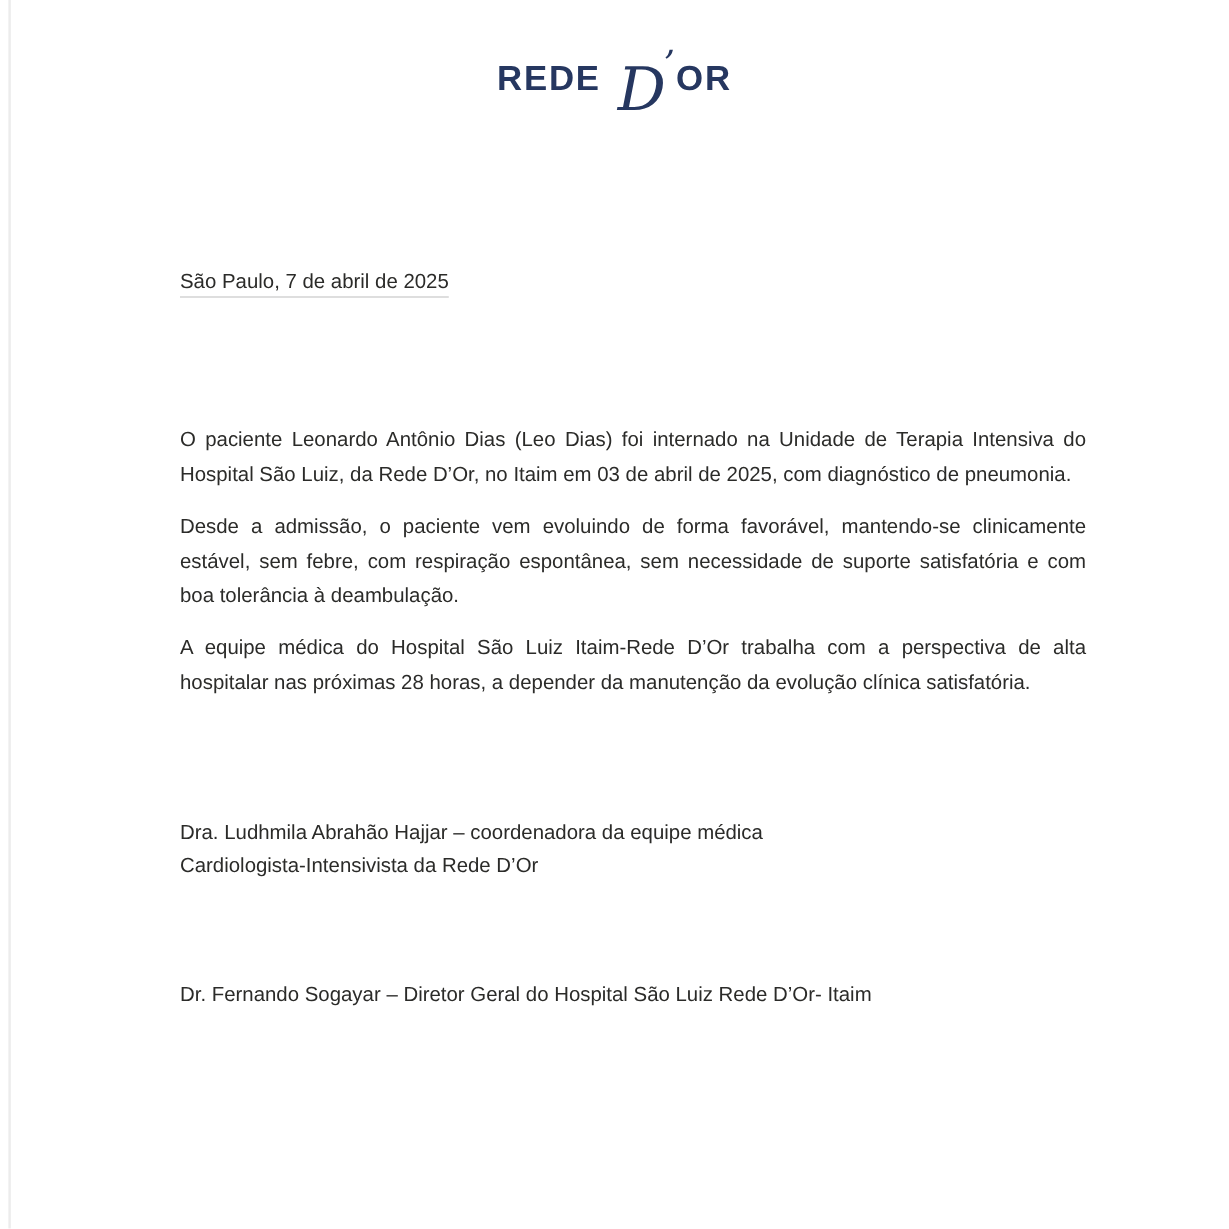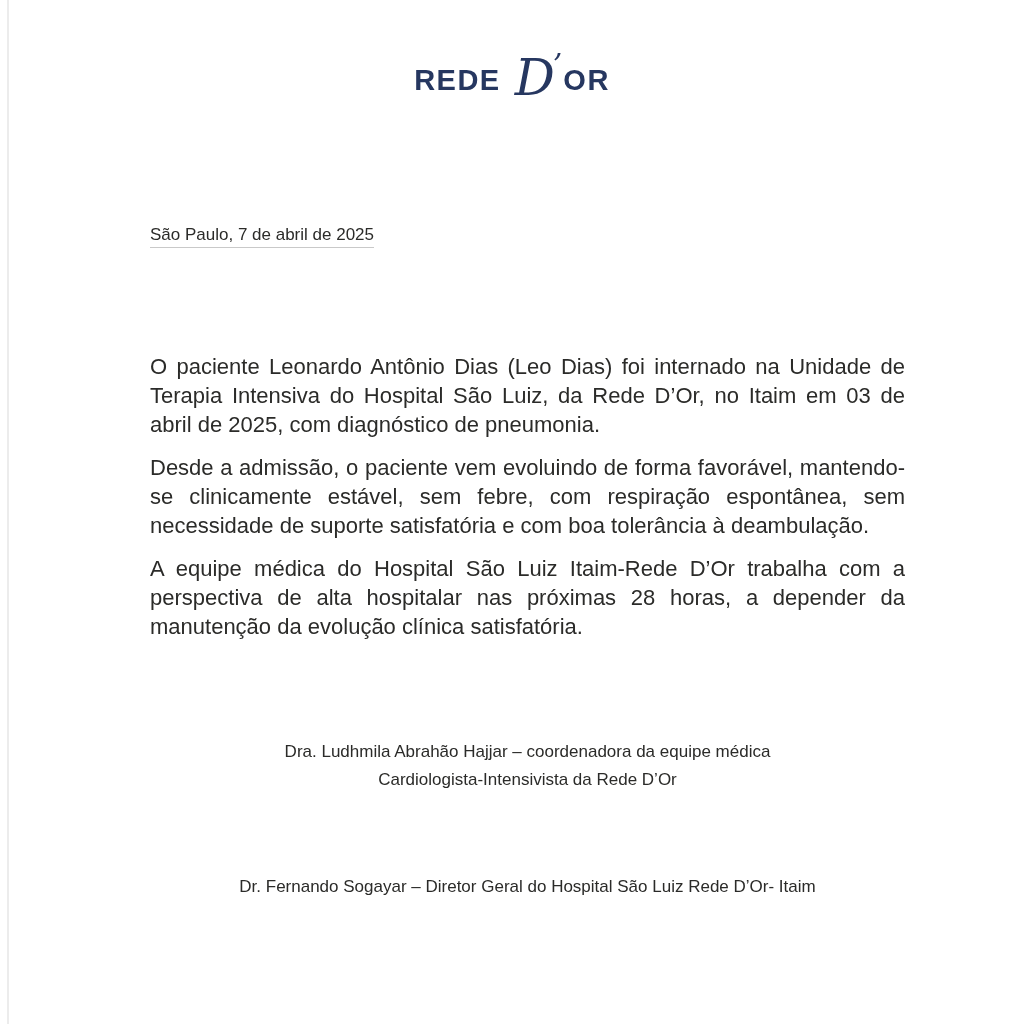--- a/index.html
+++ b/index.html
@@ -24,21 +24,21 @@
     left: 7px;
     top: 0;
     width: 2px;
     height: 100%;
     background: #ececec;
   }
 
   
   .logo {
     display: flex;
-    align-items: center;
+    align-items: flex-start;
     justify-content: center;
     height: 56px;
     user-select: none;
   }
   .logo .word {
     font-size: 29px;
     font-weight: 700;
     letter-spacing: 1.5px;
     color: #263760;
     line-height: 1;
@@ -76,29 +76,28 @@
     border-bottom: 1px solid #c9c9c9;
     padding-bottom: 1px;
     text-align: right;
   }
 
   .letter-body {
     margin: 104px 119px 0 150px;
   }
   .letter-body p {
     margin: 0 0 14px 0;
-    font-size: 22px;
+    font-size: 17px;
     line-height: 29px;
     text-align: justify;
     text-justify: inter-word;
   }
 
   .signatures {
     margin: 0 119px 0 150px;
-    text-align: center;
   }
   .signature {
     font-size: 17px;
     line-height: 22px;
     margin: 0;
   }
   .signature.sig-1 { margin-top: 100px; }
   .signature.sig-2 { margin-top: 6px; }
   .signature.sig-3 { margin-top: 85px; }
 </style>

